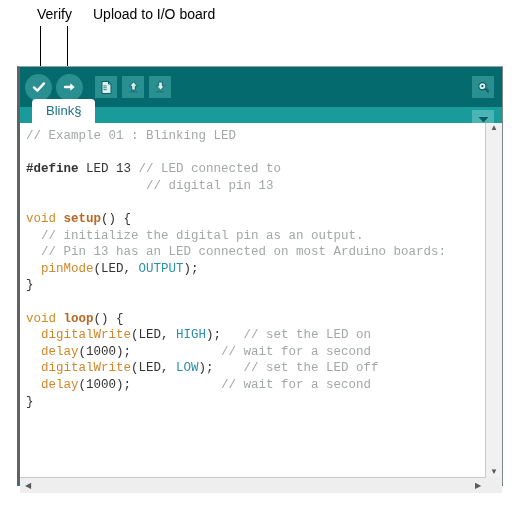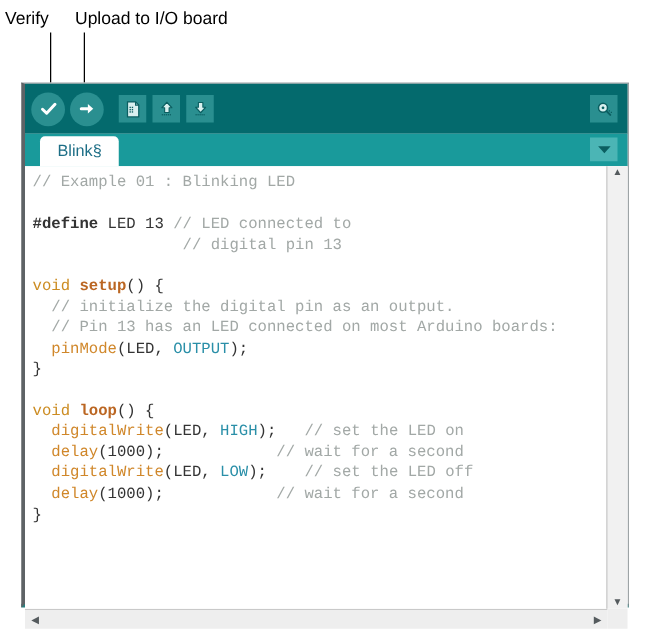--- a/index.html
+++ b/index.html
@@ -16,20 +16,21 @@
   }
 
   
   .annotation-label {
     position: absolute;
     font-family: "Liberation Sans", sans-serif;
     font-size: 14px;
     color: #000000;
     white-space: nowrap;
     line-height: 16px;
+    margin-left: 33px;
   }
   #label-verify { left: 4px;  top: 6px; }
   #label-upload { left: 60px; top: 6px; text-align: right; }
 
   .leader-line {
     position: absolute;
     width: 1px;
     background: #000000;
   }
   #leader-verify { left: 40px; top: 26px;  height: 60px; }
@@ -89,21 +90,21 @@
     height: 22px;
     background: #2a8f90;
     display: flex;
     align-items: center;
     justify-content: center;
   }
 
   
   #tab-strip {
     position: relative;
-    height: 26px;
+    height: 16px;
     background: #199a9b;
     display: flex;
     align-items: flex-end;
     padding-left: 12px;
   }
   #tab-blink {
     background: #ffffff;
     color: #1d6e86;
     font-family: "Liberation Sans", sans-serif;
     font-size: 13px;

